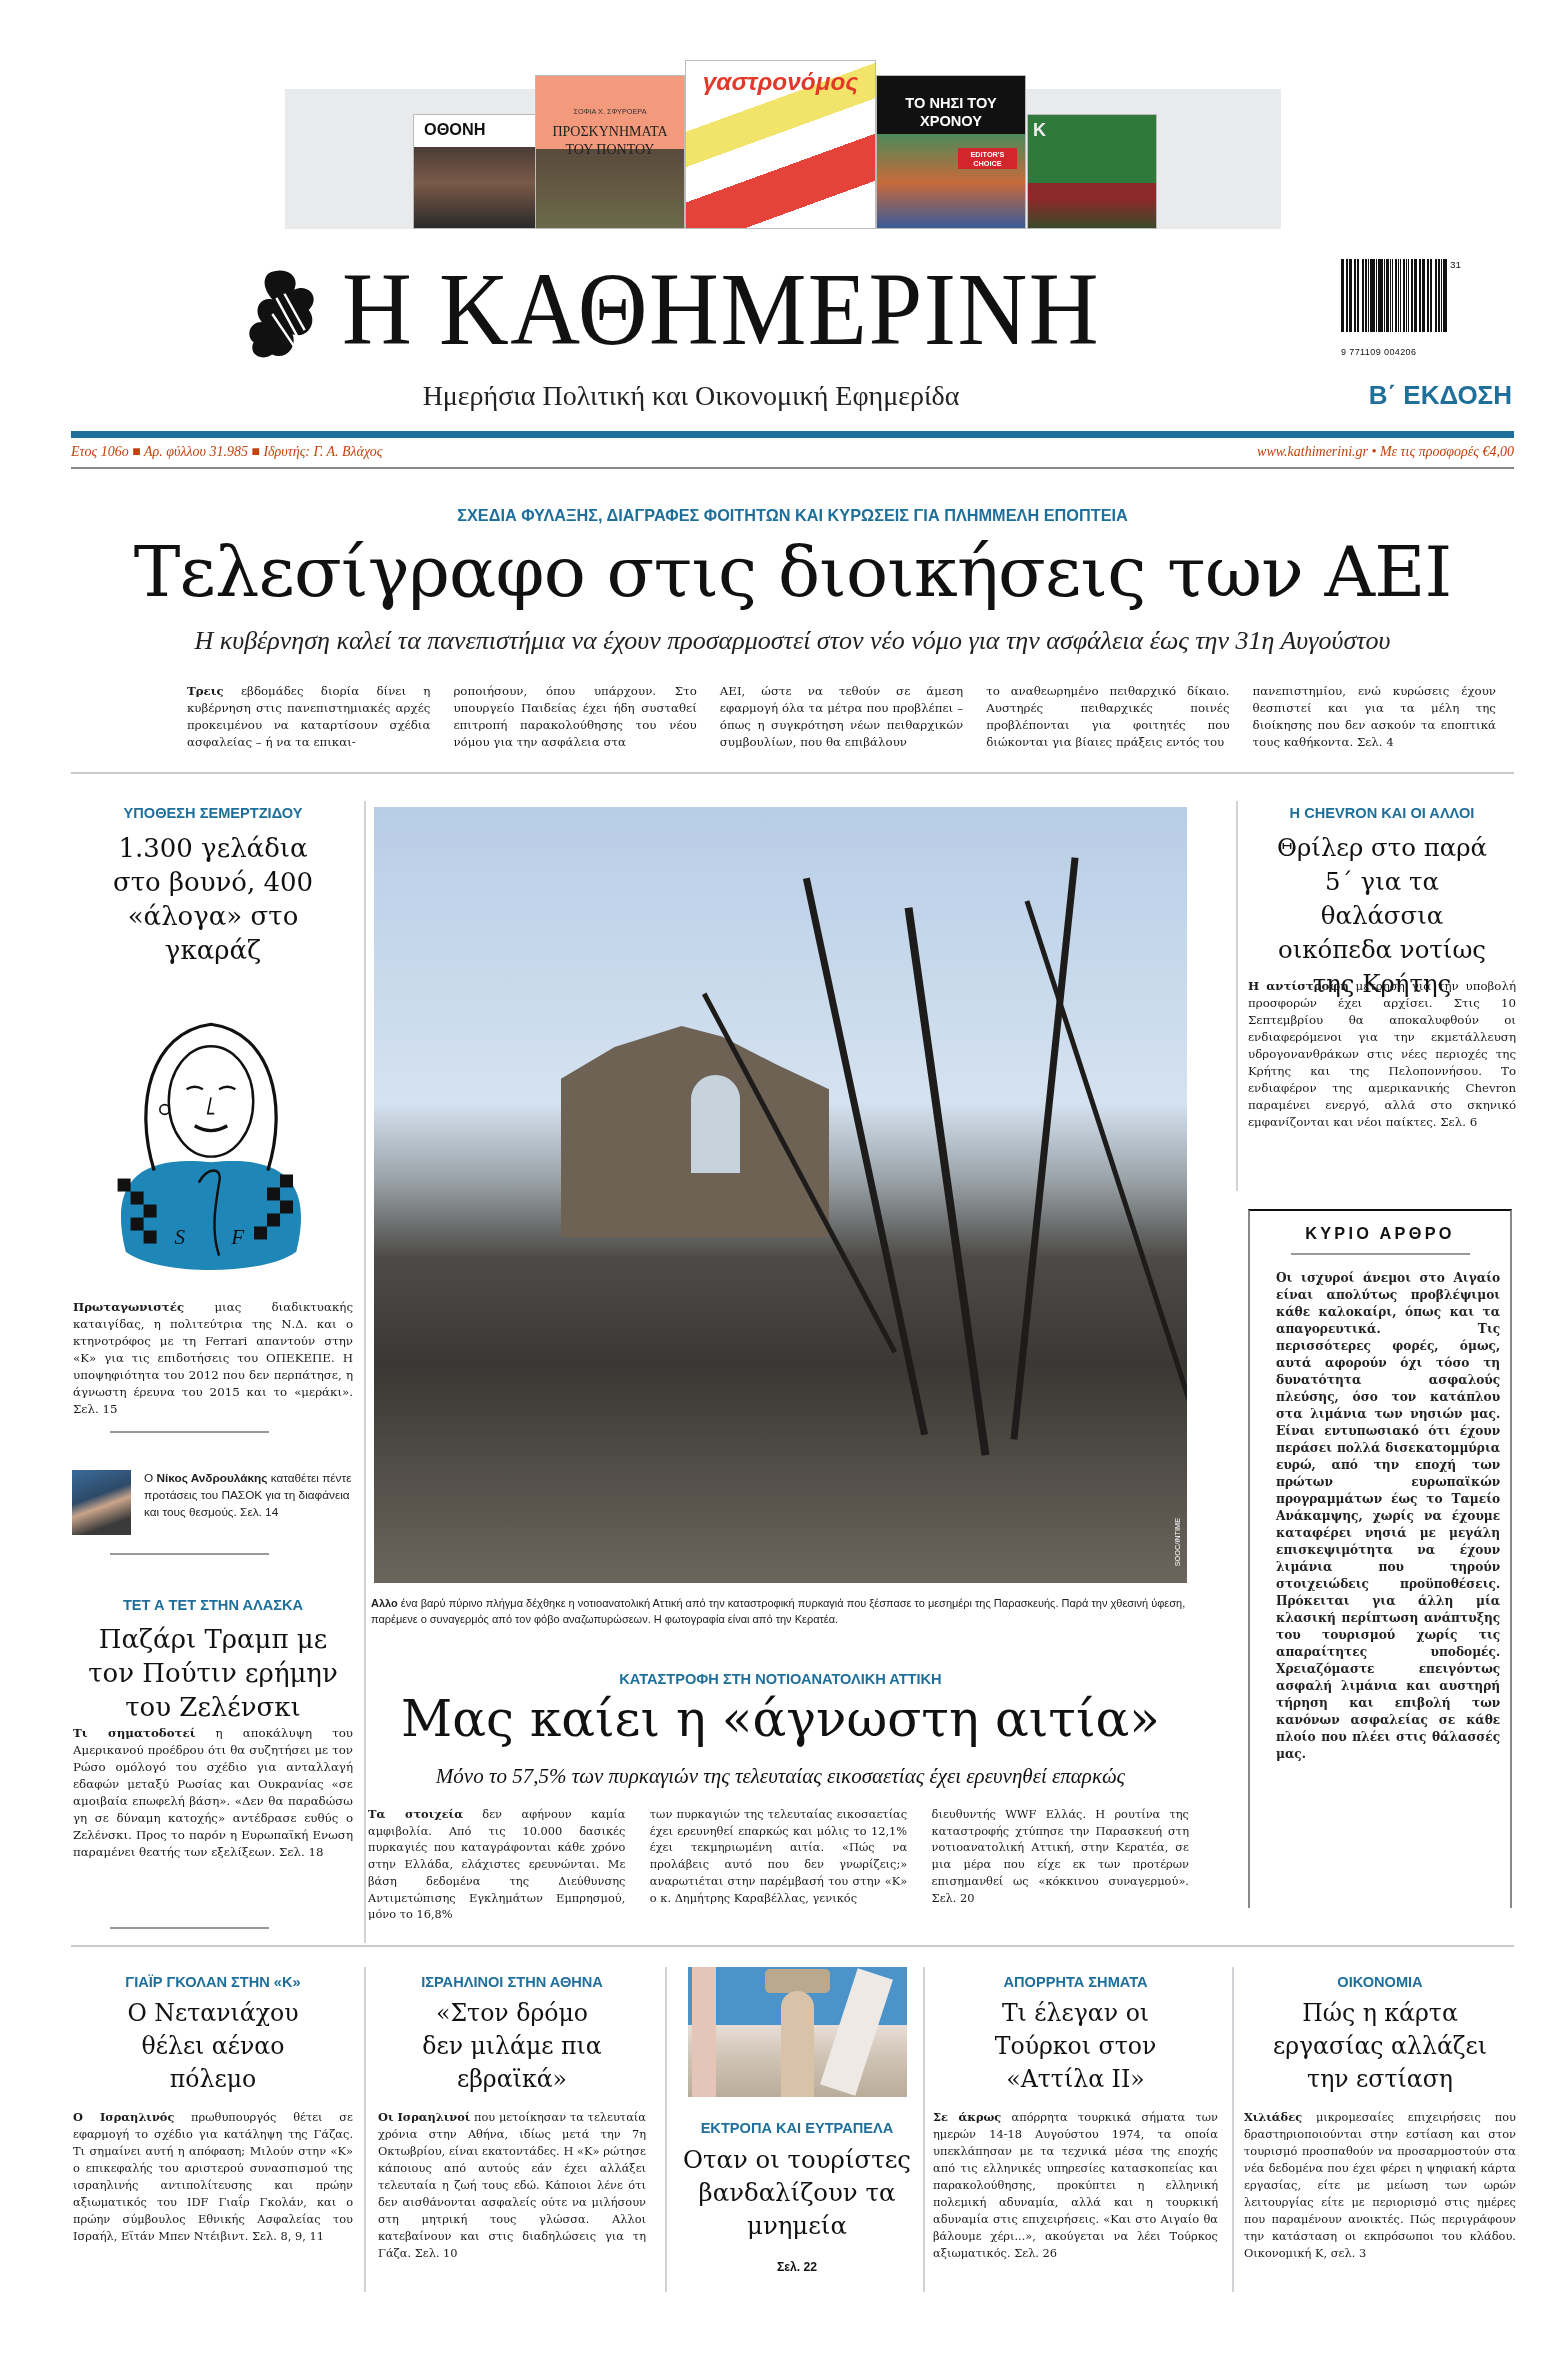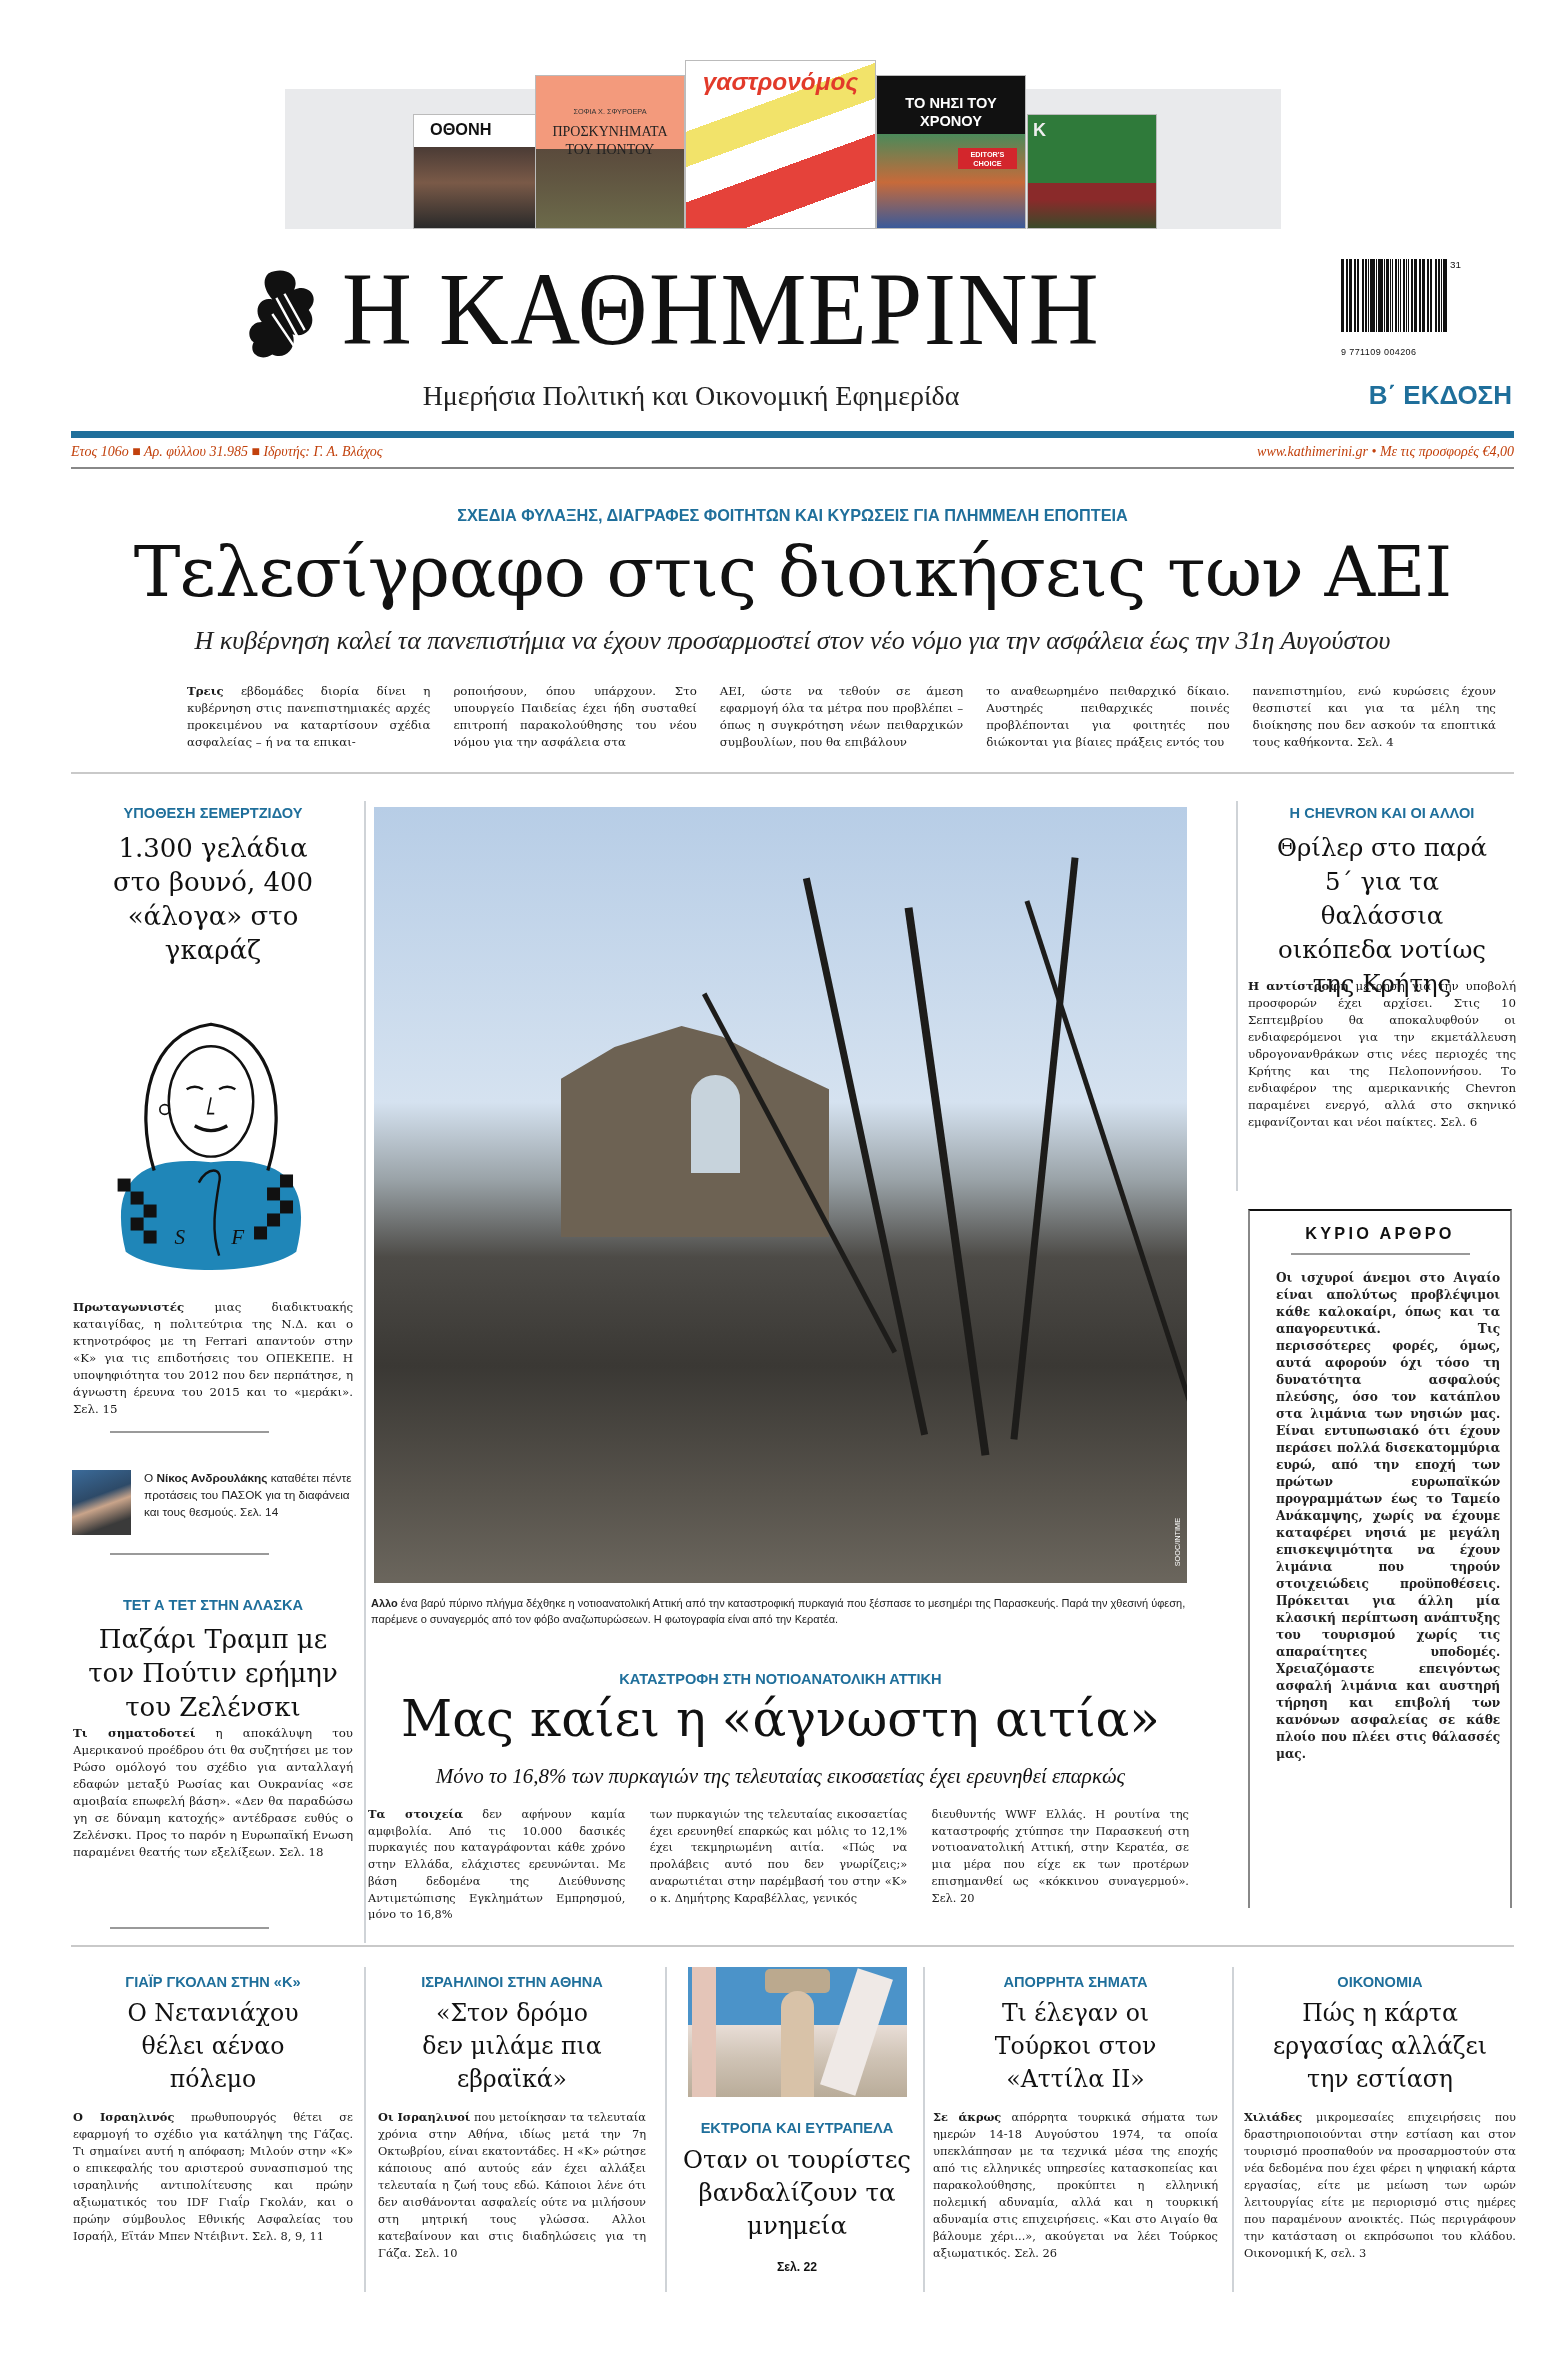--- a/index.html
+++ b/index.html
@@ -111,21 +111,21 @@
   #b3 .illus .rock { position: absolute; left: 77px; top: 1.6px; width: 65px; height: 24.4px; background: #bba98e; border-radius: 4.9px; }
   #b3 .kicker { margin-top: 23px; font-size: 14.6px; }
   #b3 .hl { font-size: 24.4px; line-height: 33px; margin-top: 6.5px; }
   #b3 .page { text-align: center; margin-top: 18px; font-family: "Liberation Sans", sans-serif; font-weight: bold; font-size: 12.2px; }
 </style>
 </head>
 <body>
 
 <div id="ad-strip" class="abs"></div>
 <div class="mag" style="left:413px;top:114px;width:124px;height:115px;background:linear-gradient(180deg,#fff 0 28%,#4a3b35 28%,#7a5a48 60%,#2a2a2a 100%);">
-  <span class="mtitle" style="top:4.9px;font-size:16.3px;color:#111;text-align:left;padding-left:16px;">ΟΘΟΝΗ</span>
+  <span class="mtitle" style="top:4.9px;font-size:16.3px;color:#111;text-align:left;padding-left:10px;">ΟΘΟΝΗ</span>
 </div>
 <div class="mag" style="left:535px;top:75px;width:150px;height:154px;background:linear-gradient(180deg,#f39a7c 0 48%,#5a4a3c 48%,#6c6a4a 100%);">
   <span class="mtitle" style="top:31px;font-size:7.3px;font-weight:normal;color:#333;">ΣΟΦΙΑ Χ. ΣΦΥΡΟΕΡΑ</span>
   <span class="mtitle" style="top:47px;font-size:14px;font-weight:normal;font-family:'Liberation Serif',serif;color:#222;padding:0 6.5px;line-height:18px;">ΠΡΟΣΚΥΝΗΜΑΤΑ ΤΟΥ ΠΟΝΤΟΥ</span>
 </div>
 <div class="mag" style="left:685px;top:60px;width:191px;height:169px;background:linear-gradient(160deg,#fff 0 30%,#f2e36a 30% 45%,#fff 45% 60%,#e5423a 60% 80%,#fff 80%);">
   <span class="mtitle" style="top:6.5px;font-size:24.4px;font-style:italic;color:#e23a2a;">γαστρονόμος</span>
 </div>
 <div class="mag" style="left:876px;top:75px;width:150px;height:154px;background:linear-gradient(180deg,#111 0 38%,#4a8a5a 38%,#c76a3a 70%,#3a5a9a 100%);">
   <span class="mtitle" style="top:18px;font-size:14.6px;color:#fff;padding:0 2px;line-height:18px;">ΤΟ ΝΗΣΙ ΤΟΥ ΧΡΟΝΟΥ</span>
@@ -219,21 +219,21 @@
   <div class="tree" style="left:569px;top:98px;width:8.1px;height:553px;transform:rotate(-8deg);"></div>
   <div class="tree" style="left:667px;top:49px;width:6.5px;height:585px;transform:rotate(6deg);"></div>
   <div class="tree" style="left:732px;top:81px;width:4.9px;height:528px;transform:rotate(-18deg);"></div>
   <div class="tree" style="left:423px;top:163px;width:4.9px;height:406px;transform:rotate(-28deg);"></div>
   <span class="credit">SOOC/INTIME</span>
 </div>
 <p id="caption" class="abs"><b>Αλλο</b><span> ένα βαρύ πύρινο πλήγμα δέχθηκε η νοτιοανατολική Αττική από την καταστροφική πυρκαγιά που ξέσπασε το μεσημέρι της Παρασκευής. Παρά την χθεσινή ύφεση, παρέμενε ο συναγερμός από τον φόβο αναζωπυρώσεων. Η φωτογραφία είναι από την Κερατέα.</span></p>
 
 <div id="fire-kicker" class="abs kicker">ΚΑΤΑΣΤΡΟΦΗ ΣΤΗ ΝΟΤΙΟΑΝΑΤΟΛΙΚΗ ΑΤΤΙΚΗ</div>
 <h2 id="fire-headline" class="abs hl">Μας καίει η «άγνωστη αιτία»</h2>
-<div id="fire-deck" class="abs">Μόνο το 16,8% των πυρκαγιών της τελευταίας εικοσαετίας έχει ερευνηθεί επαρκώς</div>
+<div id="fire-deck" class="abs">Μόνο το 57,5% των πυρκαγιών της τελευταίας εικοσαετίας έχει ερευνηθεί επαρκώς</div>
 <div id="fire-cols" class="abs">
   <p class="body"><b class="lead">Τα στοιχεία</b><span> δεν αφήνουν καμία αμφιβολία. Από τις 10.000 δασικές πυρκαγιές που καταγράφονται κάθε χρόνο στην Ελλάδα, ελάχιστες ερευνώνται. Με βάση δεδομένα της Διεύθυνσης Αντιμετώπισης Εγκλημάτων Εμπρησμού, μόνο το 16,8%</span></p>
   <p class="body">των πυρκαγιών της τελευταίας εικοσαετίας έχει ερευνηθεί επαρκώς και μόλις το 12,1% έχει τεκμηριωμένη αιτία. «Πώς να προλάβεις αυτό που δεν γνωρίζεις;» αναρωτιέται στην παρέμβασή του στην «Κ» ο κ. Δημήτρης Καραβέλλας, γενικός</p>
   <p class="body">διευθυντής WWF Ελλάς. Η ρουτίνα της καταστροφής χτύπησε την Παρασκευή στη νοτιοανατολική Αττική, στην Κερατέα, σε μια μέρα που είχε εκ των προτέρων επισημανθεί ως «κόκκινου συναγερμού». Σελ. 20</p>
 </div>
 
 <div id="chev-kicker" class="abs rcol kicker">Η CHEVRON ΚΑΙ ΟΙ ΑΛΛΟΙ</div>
 <h2 id="chev-headline" class="abs rcol hl">
     <span style="display:block;padding:0 16.3px;">Θρίλερ στο παρά 5΄ για τα θαλάσσια οικόπεδα νοτίως της Κρήτης</span>
   </h2>

